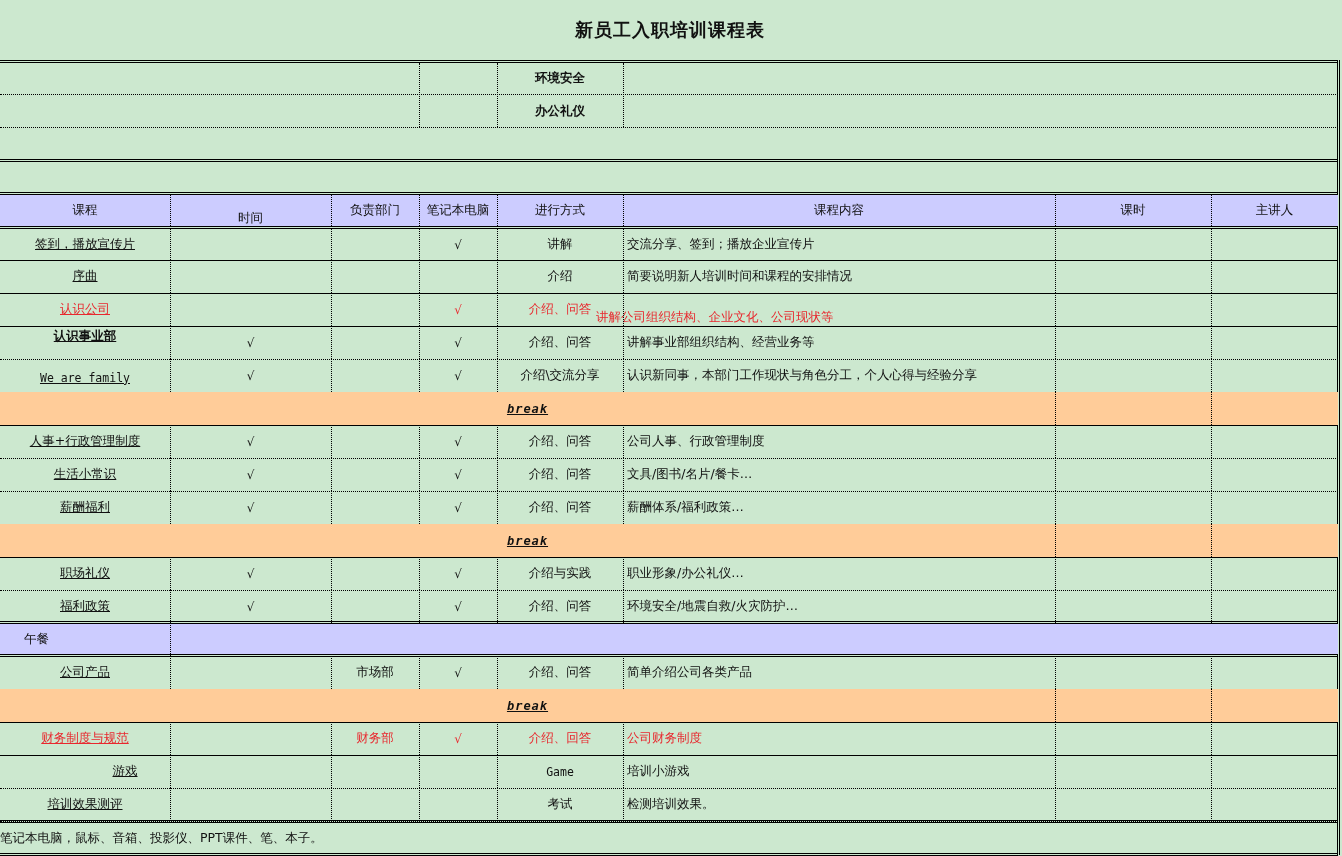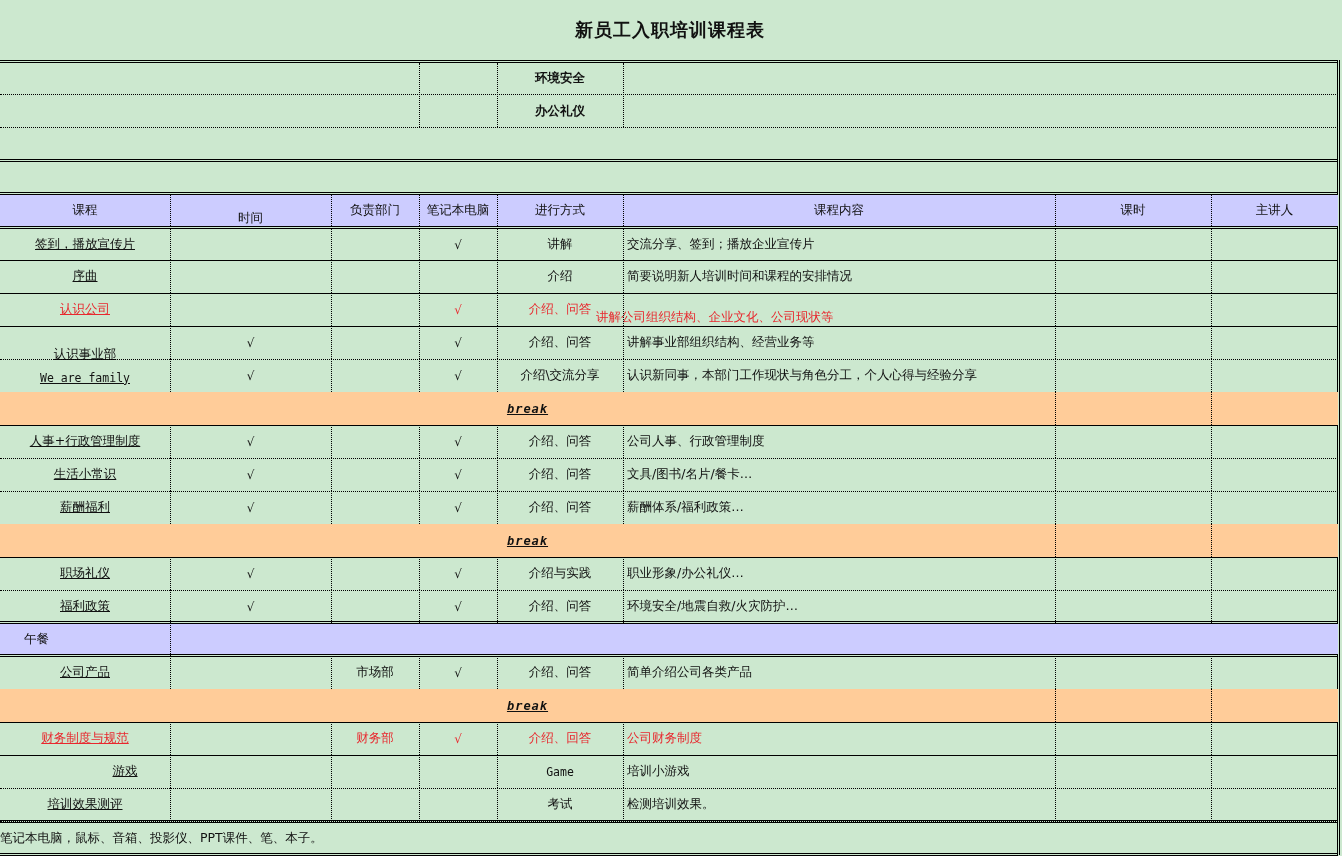--- a/index.html
+++ b/index.html
@@ -123,21 +123,21 @@
       <div class="vline" style="left:497px;top:293px;height:33px;"></div>
       <div class="cell left red" style="left:592px;top:293px;width:432px;height:33px;margin-top:8px;">讲解公司组织结构、企业文化、公司现状等</div>
       <div class="vline" style="left:623px;top:293px;height:33px;"></div>
       <div class="cell" style="left:1055px;top:293px;width:156px;height:33px;"></div>
       <div class="vline" style="left:1055px;top:293px;height:33px;"></div>
       <div class="cell" style="left:1211px;top:293px;width:127px;height:33px;"></div>
       <div class="vline" style="left:1211px;top:293px;height:33px;"></div>
     </div>
     <div class="hline solid" style="top:326px;"></div>
     <div>
-      <div class="cell u" style="left:0px;top:338px;width:170px;height:33px;">认识事业部</div>
+      <div class="cell u" style="left:0px;top:320px;width:170px;height:33px;font-weight:bold;">认识事业部</div>
       <div class="cell chk" style="left:170px;top:326px;width:161px;height:33px;">√</div>
       <div class="vline" style="left:170px;top:326px;height:33px;"></div>
       <div class="cell" style="left:331px;top:326px;width:88px;height:33px;"></div>
       <div class="vline" style="left:331px;top:326px;height:33px;"></div>
       <div class="cell chk" style="left:419px;top:326px;width:78px;height:33px;">√</div>
       <div class="vline" style="left:419px;top:326px;height:33px;"></div>
       <div class="cell" style="left:497px;top:326px;width:126px;height:33px;">介绍、问答</div>
       <div class="vline" style="left:497px;top:326px;height:33px;"></div>
       <div class="cell left" style="left:623px;top:326px;width:432px;height:33px;">讲解事业部组织结构、经营业务等</div>
       <div class="vline" style="left:623px;top:326px;height:33px;"></div>

